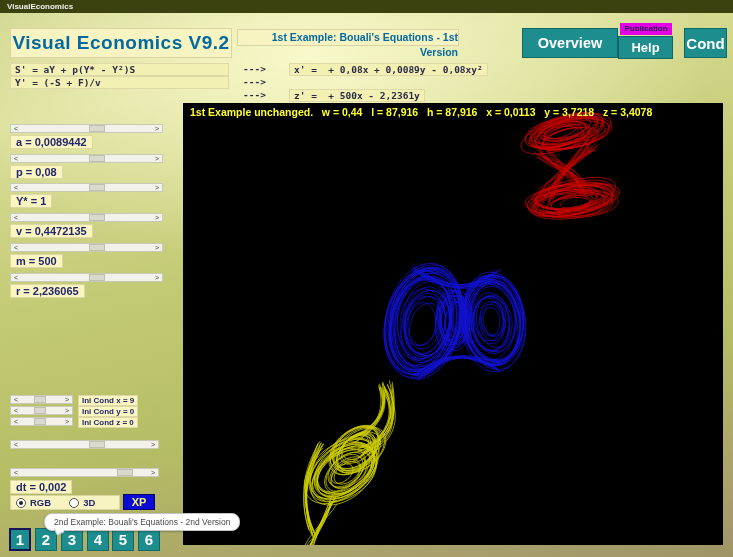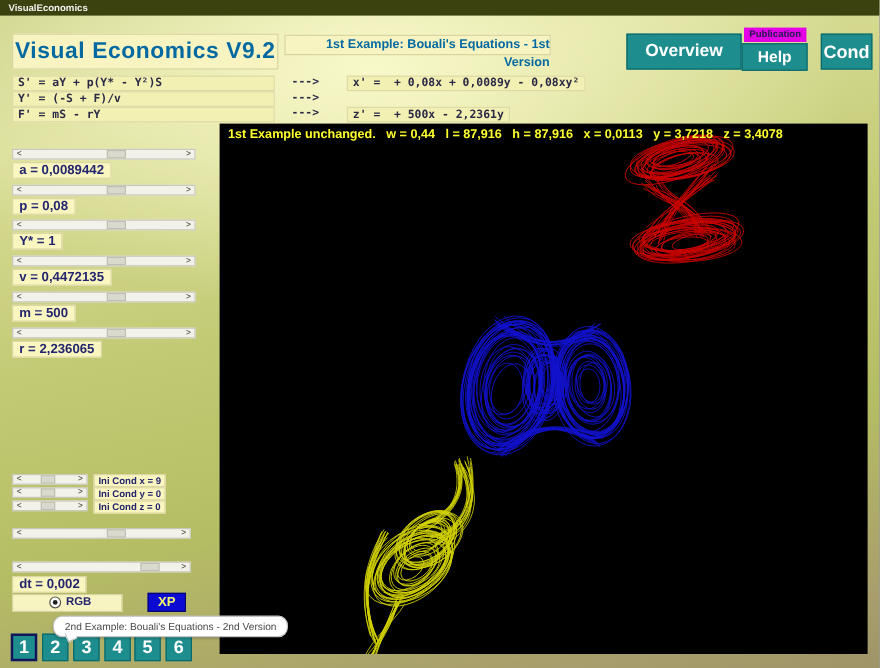--- a/index.html
+++ b/index.html
@@ -36,22 +36,22 @@
   .sb-ar{position:absolute;top:0;width:10px;height:7px;font-size:7px;line-height:7px;color:#44443a;
     text-align:center;cursor:pointer;}
   .sb-ar.l{left:0;} .sb-ar.r{right:0;}
   .rail{position:absolute;left:11px;right:11px;top:0;bottom:0;}
   .thumb{position:absolute;top:0;bottom:0;width:16px;transform:translateX(-50%);
     background:#d9d9ce;border:1px solid #c0c0b2;box-sizing:border-box;cursor:grab;}
   .thumb.small{width:12px;}
   .lbl{background:#faf6c0;border:1px solid #dcd8a6;color:#23266e;font-weight:bold;font-size:11px;
     line-height:12px;padding:0 5px;white-space:pre;display:inline-block;}
   .lbl.tiny{font-size:8px;line-height:9px;padding:0 3px;}
-  .radio-box{left:10px;top:495px;width:92px;height:15px;background:#f8f4c2;border:1px solid #d9d5a2;
-    box-sizing:border-box;display:flex;align-items:center;gap:18px;padding-left:5px;flex-direction:column;}
+  .radio-box{left:10px;top:495px;width:110px;height:15px;background:#f8f4c2;border:1px solid #d9d5a2;
+    box-sizing:border-box;display:flex;align-items:center;gap:18px;padding-left:5px;}
   .radio-opt{display:inline-flex;align-items:center;gap:4px;cursor:pointer;}
   .radio{width:8px;height:8px;border:1px solid #55554a;border-radius:50%;background:#fff;display:inline-block;}
   .radio.on::after{content:"";display:block;width:4px;height:4px;background:#222;border-radius:50%;margin:2px;}
   .radio-lab{font-size:9.5px;font-weight:bold;color:#23266e;}
   .xp{left:123px;top:494px;width:32px;height:16px;background:#0a0ad2;border:1px solid #06066e;
     color:#f4f470;font-weight:bold;font-size:11px;line-height:14px;text-align:center;cursor:pointer;padding:0;}
   .nbtn{top:528px;width:22px;height:23px;background:#1e8d8d;border:1px solid #0d6868;color:#fff;
     font-size:15px;font-weight:bold;line-height:21px;text-align:center;cursor:pointer;padding:0;}
   .nbtn.focused{border:2px solid #14145a;line-height:19px;}
   .canvas{left:183px;top:103px;width:540px;height:442px;background:#000;overflow:hidden;}
@@ -83,21 +83,20 @@
   <div class="eq-row abs" style="top:63px">
     <span class="eq-box eq-lhs">S' = aY + p(Y* - Y²)S</span>
     <span class="eq-arrow">---&gt;</span>
     <span class="eq-box eq-rhs">x' =  + 0,08x + 0,0089y - 0,08xy²</span>
   </div>
   <div class="eq-row abs" style="top:76px">
     <span class="eq-box eq-lhs">Y' = (-S + F)/v</span>
     <span class="eq-arrow">---&gt;</span>
   </div>
   <div class="eq-row abs" style="top:89px">
-    <span class="eq-box eq-lhs">F' = mS - rY</span>
     <span class="eq-arrow">---&gt;</span>
     <span class="eq-box eq-rhs">z' =  + 500x - 2,2361y</span>
   </div>
 
   <div class="sb abs" style="left:10px;top:124px;width:153px">
     <span class="sb-ar l">&lt;</span>
     <span class="sb-ar r">&gt;</span>
     <span class="rail">
         <span class="thumb" style="left: 58%;"></span>
       </span>

